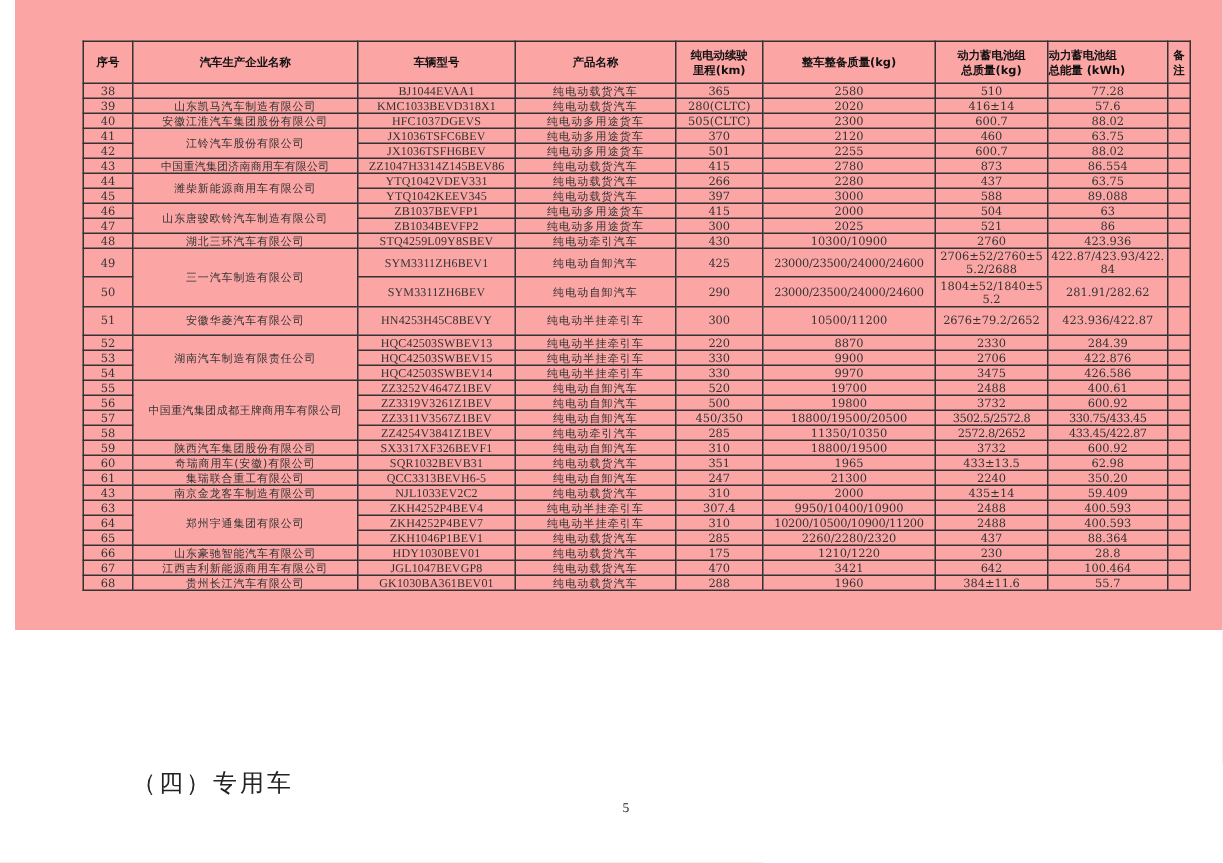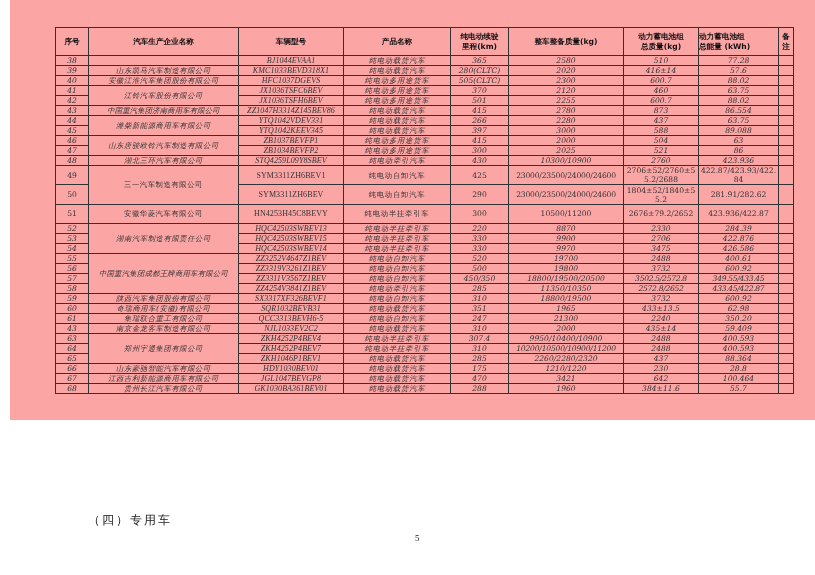--- a/index.html
+++ b/index.html
@@ -10,24 +10,24 @@
                table-layout:fixed; width:738px; }
   table.grid td, table.grid th { border:1px solid #333; padding:0; text-align:center;
                vertical-align:middle; font-size:7.6px; line-height:9px; overflow:hidden;
                white-space:nowrap; font-weight:normal; color:#333; }
   table.grid th { font-family:"DejaVu Sans", sans-serif; font-weight:bold; font-size:7.6px;
                line-height:10px; color:#111; height:27px; white-space:normal; }
   table.grid td.wrap { white-space:normal; line-height:9px; }
   table.grid td.co { font-family:"DejaVu Sans", sans-serif; letter-spacing:0.6px; font-size:7.3px; }
   table.grid td.pn { font-family:"DejaVu Sans", sans-serif; letter-spacing:0.8px; font-size:7.3px; }
   table.grid td.model { font-family:"Liberation Serif", serif; font-size:8px; letter-spacing:0.1px; }
-  table.grid tr.r { height:9.6px;font-style:italic; }
+  table.grid tr.r { height:9.6px; }
   table.grid tr.r2 { height:19.4px; }
   .section { position:absolute; left:78px; top:512px; font-family:"DejaVu Sans", sans-serif;
-             font-size:12px; letter-spacing:2px; color:#222; }
+             font-size:16px; letter-spacing:2px; color:#222; }
   .pageno { position:absolute; left:405px; top:533px; font-family:"Liberation Serif", serif;
             font-size:9px; color:#222; }
 </style>
 </head>
 <body>
 
 <div class="page">
 
 <table class="grid">
   <colgroup>
@@ -277,21 +277,21 @@
       <td></td>
     </tr>
 
     <tr class="r">
       <td>57</td>
       <td class="model">ZZ3311V3567Z1BEV</td>
       <td class="pn">纯电动自卸汽车</td>
       <td>450/350</td>
       <td>18800/19500/20500</td>
       <td style="letter-spacing:-0.3px">3502.5/2572.8</td>
-      <td style="letter-spacing:-0.3px">349.55/433.45</td>
+      <td style="letter-spacing:-0.3px">330.75/433.45</td>
       <td></td>
     </tr>
 
     <tr class="r">
       <td>58</td>
       <td class="model">ZZ4254V3841Z1BEV</td>
       <td class="pn">纯电动牵引汽车</td>
       <td>285</td>
       <td>11350/10350</td>
       <td style="letter-spacing:-0.3px">2572.8/2652</td>

